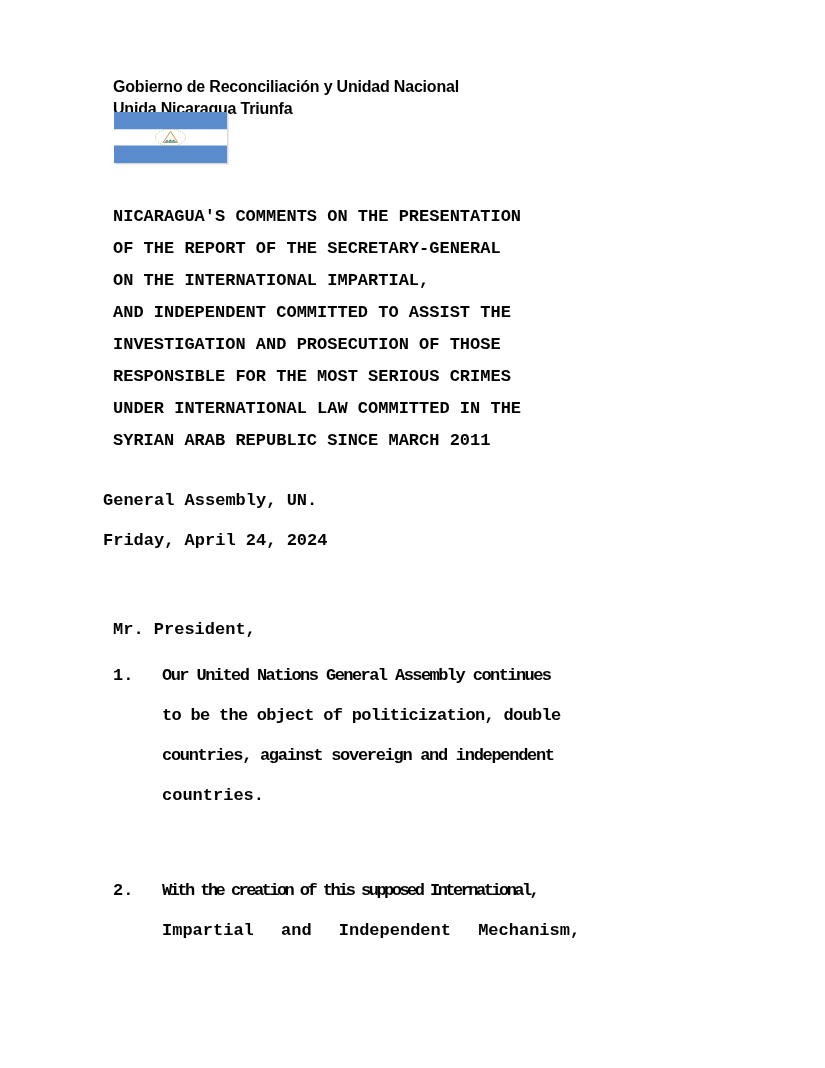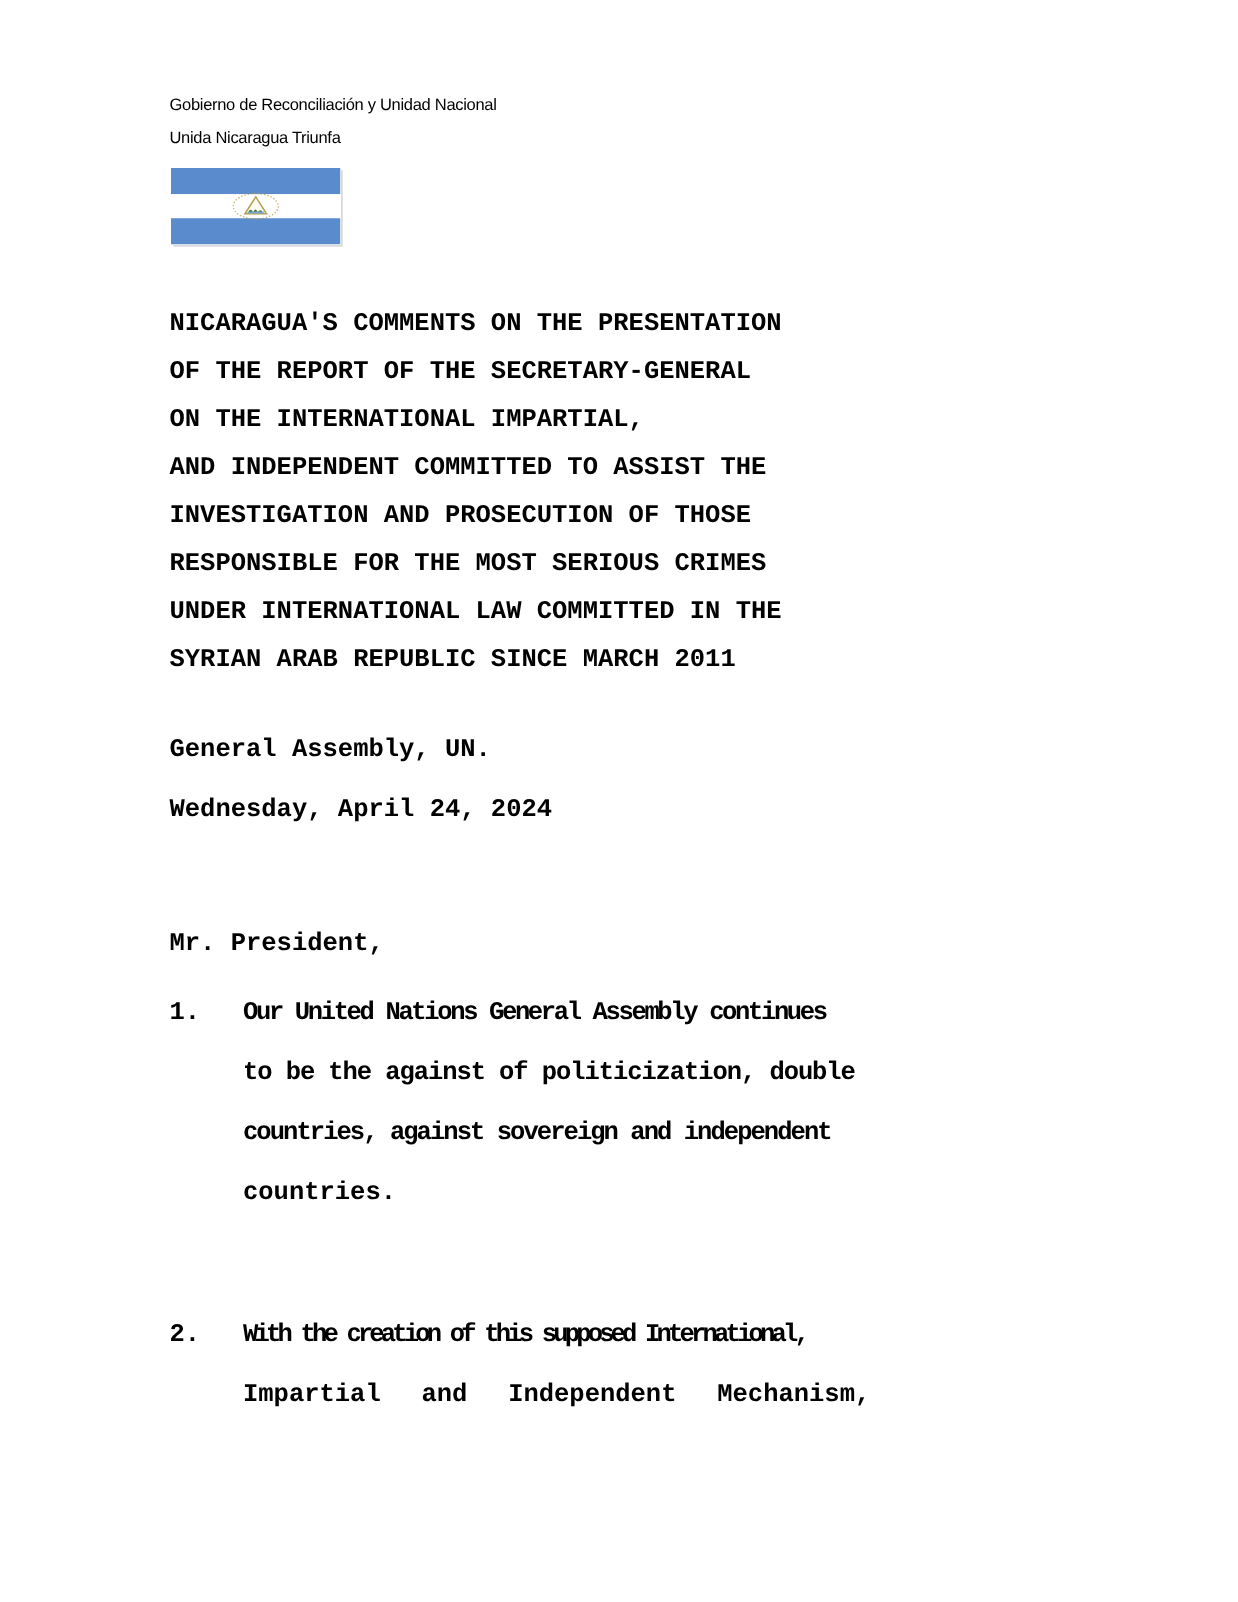--- a/index.html
+++ b/index.html
@@ -8,24 +8,24 @@
     position: relative;
     width: 825px;
     height: 1068px;
     background: #ffffff;
     overflow: hidden;
     color: #000000;
   }
   .header {
     position: absolute;
     left: 113px;
-    top: 60px;
+    top: 76px;
     font-family: "Liberation Sans", "DejaVu Sans", sans-serif;
-    font-weight: 400;
-    font-size: 11px;
+    font-weight: 700;
+    font-size: 16px;
     line-height: 21.5px;
     letter-spacing: -0.2px;
     white-space: nowrap;
   }
   .flag {
     position: absolute;
     left: 114px;
     top: 112px;
     width: 113px;
     height: 51px;
@@ -38,21 +38,21 @@
     white-space: nowrap;
   }
   .title-block {
     position: absolute;
     left: 113px;
     top: 201px;
     line-height: 32px;
   }
   .meta-block {
     position: absolute;
-    left: 113px;
+    left: 103px;
     top: 481px;
     line-height: 40px;
     font-family: Liberation Mono, monospace;
   }
   .salutation {
     position: absolute;
     left: 113px;
     top: 588px;
     line-height: 40px;
     margin-top: 22px;
@@ -104,30 +104,30 @@
       <div class="tline"><span>ON THE INTERNATIONAL IMPARTIAL,</span></div>
       <div class="tline"><span>AND INDEPENDENT COMMITTED TO ASSIST THE</span></div>
       <div class="tline"><span>INVESTIGATION AND PROSECUTION OF THOSE</span></div>
       <div class="tline"><span>RESPONSIBLE FOR THE MOST SERIOUS CRIMES</span></div>
       <div class="tline"><span>UNDER INTERNATIONAL LAW COMMITTED IN THE</span></div>
       <div class="tline"><span>SYRIAN ARAB REPUBLIC SINCE MARCH 2011</span></div>
     </div>
 
   <div class="meta-block mono" id="meta-block">
       <div class="mline"><span>General Assembly, UN.</span></div>
-      <div class="mline"><span>Wednesday, April 24, 2024</span></div>
+      <div class="mline"><span>Friday, April 24, 2024</span></div>
     </div>
 
   <div class="salutation mono">Mr. President,</div>
 
   <div class="para mono" id="para-0">
     <span class="num">1.</span>
     <div class="lines">
         <div class="pline"><span class="jline" style="letter-spacing: -1.5691px;">Our United Nations General Assembly continues</span></div>
-        <div class="pline"><span class="jline" style="letter-spacing: -0.716518px;">to be the against of politicization, double</span></div>
+        <div class="pline"><span class="jline" style="letter-spacing: -0.716518px;">to be the object of politicization, double</span></div>
         <div class="pline"><span class="jline" style="letter-spacing: -1.29794px;">countries, against sovereign and independent</span></div>
         <div class="pline"><span>countries.</span></div>
       </div>
   </div>
 
   <div class="para mono" id="para-1">
     <span class="num">2.</span>
     <div class="lines">
         <div class="pline"><span class="jline" style="letter-spacing: -2.54305px;">With the creation of this supposed International,</span></div>
         <div class="pline"><span class="jline" style="word-spacing: 16.9688px; text-align: center;">Impartial and Independent Mechanism,</span></div>

